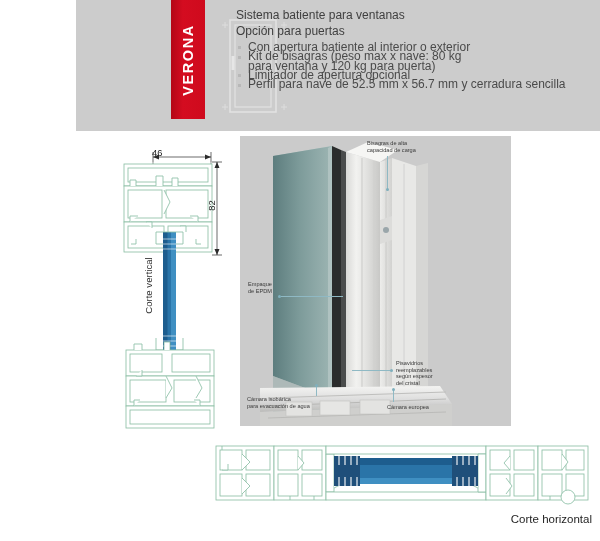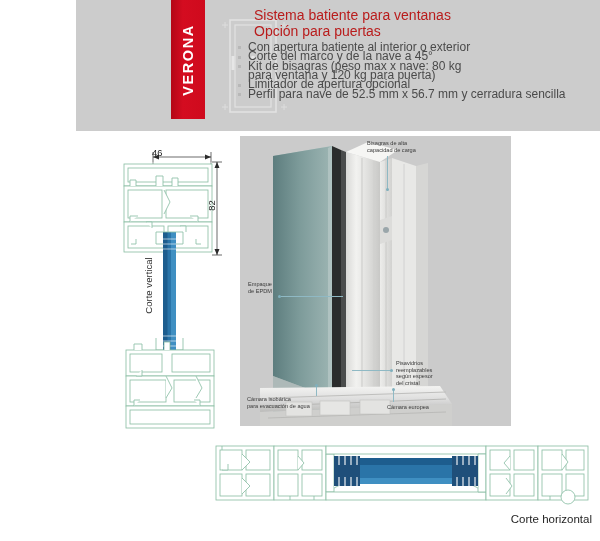--- a/index.html
+++ b/index.html
@@ -52,25 +52,25 @@
     left: 140px;
     top: 12px;
     width: 80px;
     height: 108px;
   }
   #window-thumb svg { display:block; }
 
   
   #product-title {
     position: absolute;
-    left: 254px;
+    left: 236px;
     top: 8px;
     width: 300px;
-    color: #b91c1c;
-    font-size: 14px;
+    color: #404040;
+    font-size: 12px;
     line-height: 15.5px;
   }
   #product-title .t-line { display:block; white-space:nowrap; }
 
   #feature-list {
     position: absolute;
     left: 238px;
     top: 43px;
     width: 350px;
     margin: 0;
@@ -223,21 +223,20 @@
   </div>
 </div>
 
 <div id="product-title">
   <span class="t-line">Sistema batiente para ventanas</span>
   <span class="t-line">Opción para puertas</span>
 </div>
 
 <ul id="feature-list">
   <li><span class="bullet"></span><span>Con apertura batiente al interior o exterior</span></li>
-  <li><span class="bullet"></span><span>Corte del marco y de la nave a 45°</span></li>
   <li><span class="bullet"></span><span>Kit de bisagras (peso max x nave: 80 kg</span></li>
   <li class="cont"><span>para ventana y 120 kg para puerta)</span></li>
   <li><span class="bullet"></span><span>Limitador de apertura opcional</span></li>
   <li><span class="bullet"></span><span>Perfil para nave de 52.5 mm x 56.7 mm y cerradura sencilla</span></li>
 </ul>
 
 <div id="vertical-section">
   <svg width="140" height="300" viewBox="0 0 140 300">
     <g stroke="#2b2b2b" stroke-width="0.7" fill="none">
 

